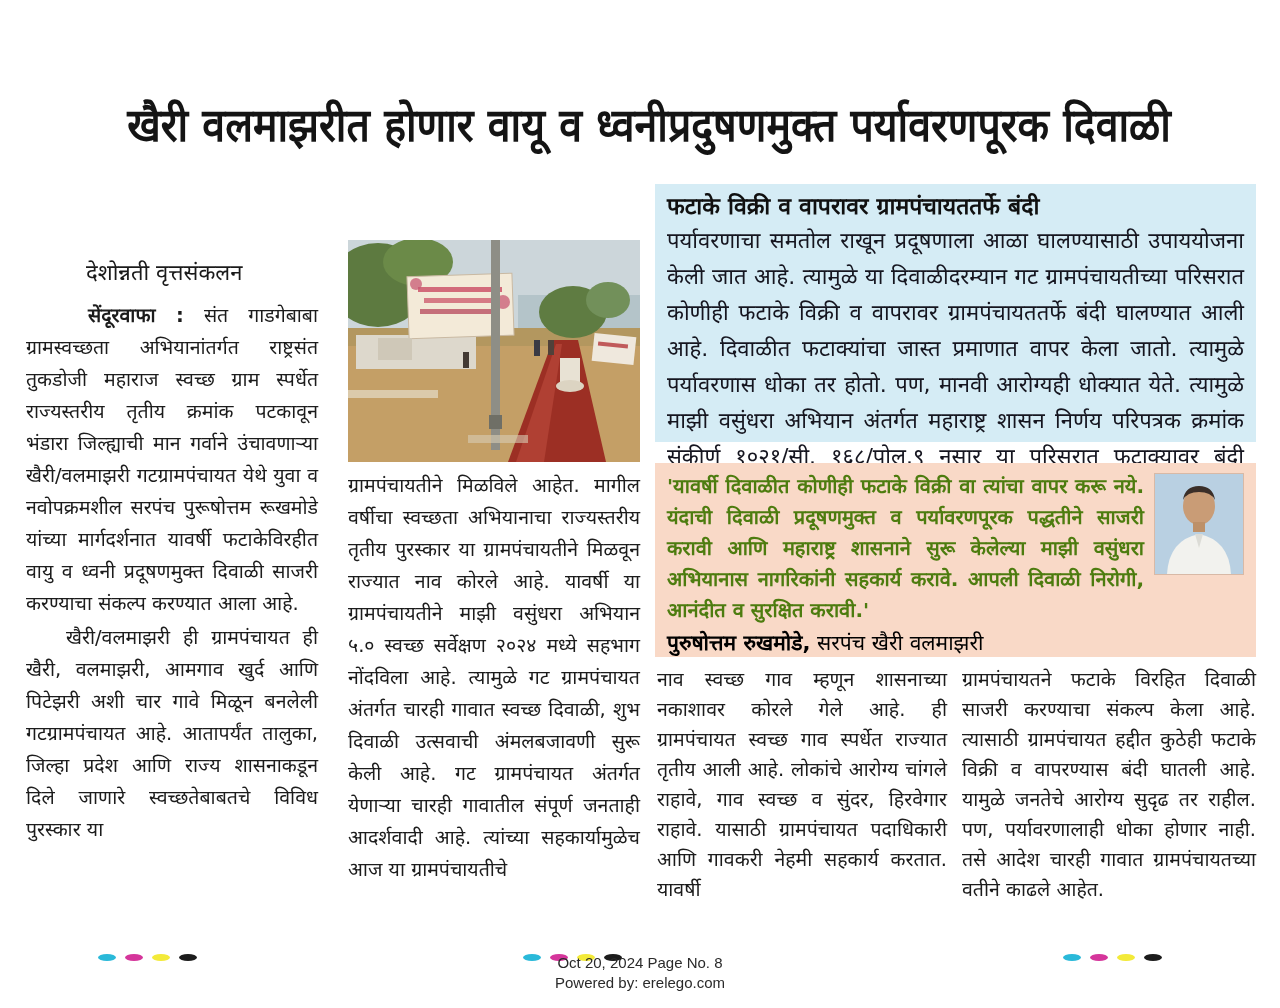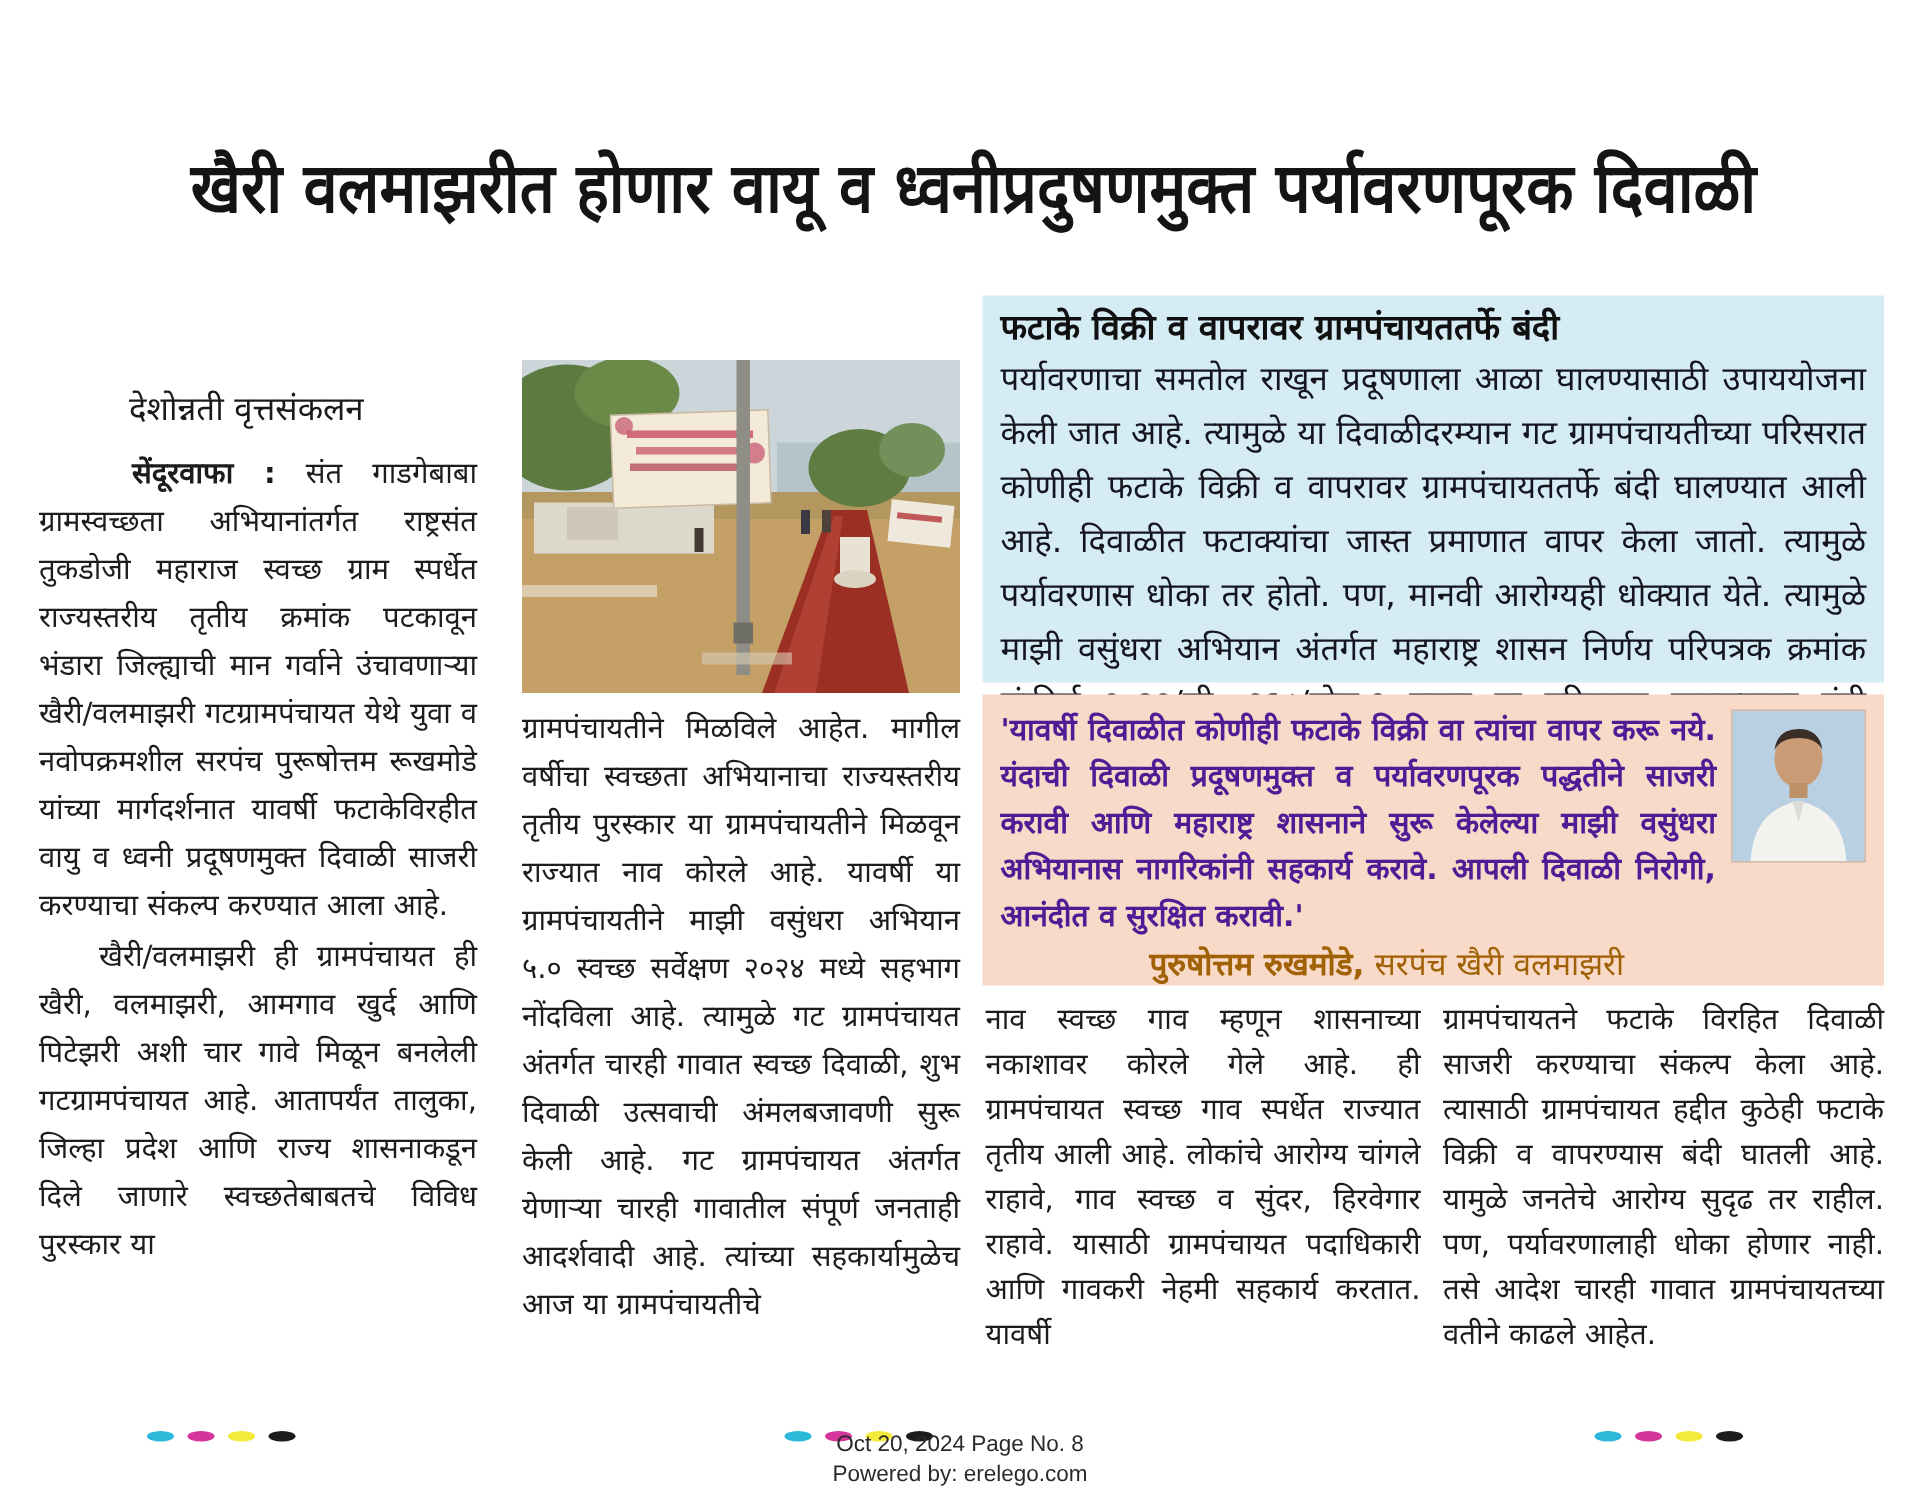--- a/index.html
+++ b/index.html
@@ -35,44 +35,44 @@
   }
   .bodycol p + p { margin-top:2px; }
   .indent1 { text-indent:62px; }
   .indent2 { text-indent:40px; }
   .lead { font-weight:bold; }
   .photo {
     position:absolute; left:348px; top:240px; width:292px; height:222px;
     background:#cfd8d2; overflow:hidden;
   }
   .bluebox {
-    position:absolute; left:655px; top:197px; width:601px; height:258px;
+    position:absolute; left:655px; top:184px; width:601px; height:258px;
     background:#d5ecf5; padding:5px 12px 6px 12px;
   }
   .bluebox h2 {
     font-size:23px; font-weight:bold; color:#101010; line-height:34px;
   }
   .bluebox .boxbody {
     font-size:22px; color:#15151f; text-align:justify; line-height:36px;
   }
   .quotebox {
     position:absolute; left:655px; top:463px; width:601px; height:194px;
     background:#f9d9c7; padding:8px 10px 6px 12px;
   }
   .portrait {
     float:right; width:90px; height:102px; margin:2px 2px 6px 10px;
     background:#b9d0e2; overflow:hidden; border:1px solid #d8b9a6;
   }
   .quotetext {
-    font-size:20px; font-weight:600; color:#4c1d95;
+    font-size:20px; font-weight:600; color:#4d7c0f;
     text-align:justify; line-height:31px;
   }
   .attribution {
-    clear:none; text-align:center; padding-right:64px; margin-top:2px;
-    font-size:21px; color:#a16207;
+    clear:none; text-align:left; padding-right:64px; margin-top:2px;
+    font-size:21px; color:#000000;
   }
   .attribution .name { font-weight:bold; }
   .footer {
     position:absolute; top:953px; left:0; width:100%;
     text-align:center; font-family:"Liberation Sans", sans-serif;
     font-size:15px; line-height:1.35; color:#2a2a2a;
   }
   .cmyk { position:absolute; top:946px; height:8px; }
   .cmyk i {
     display:inline-block; width:18px; height:7px; border-radius:50%;

